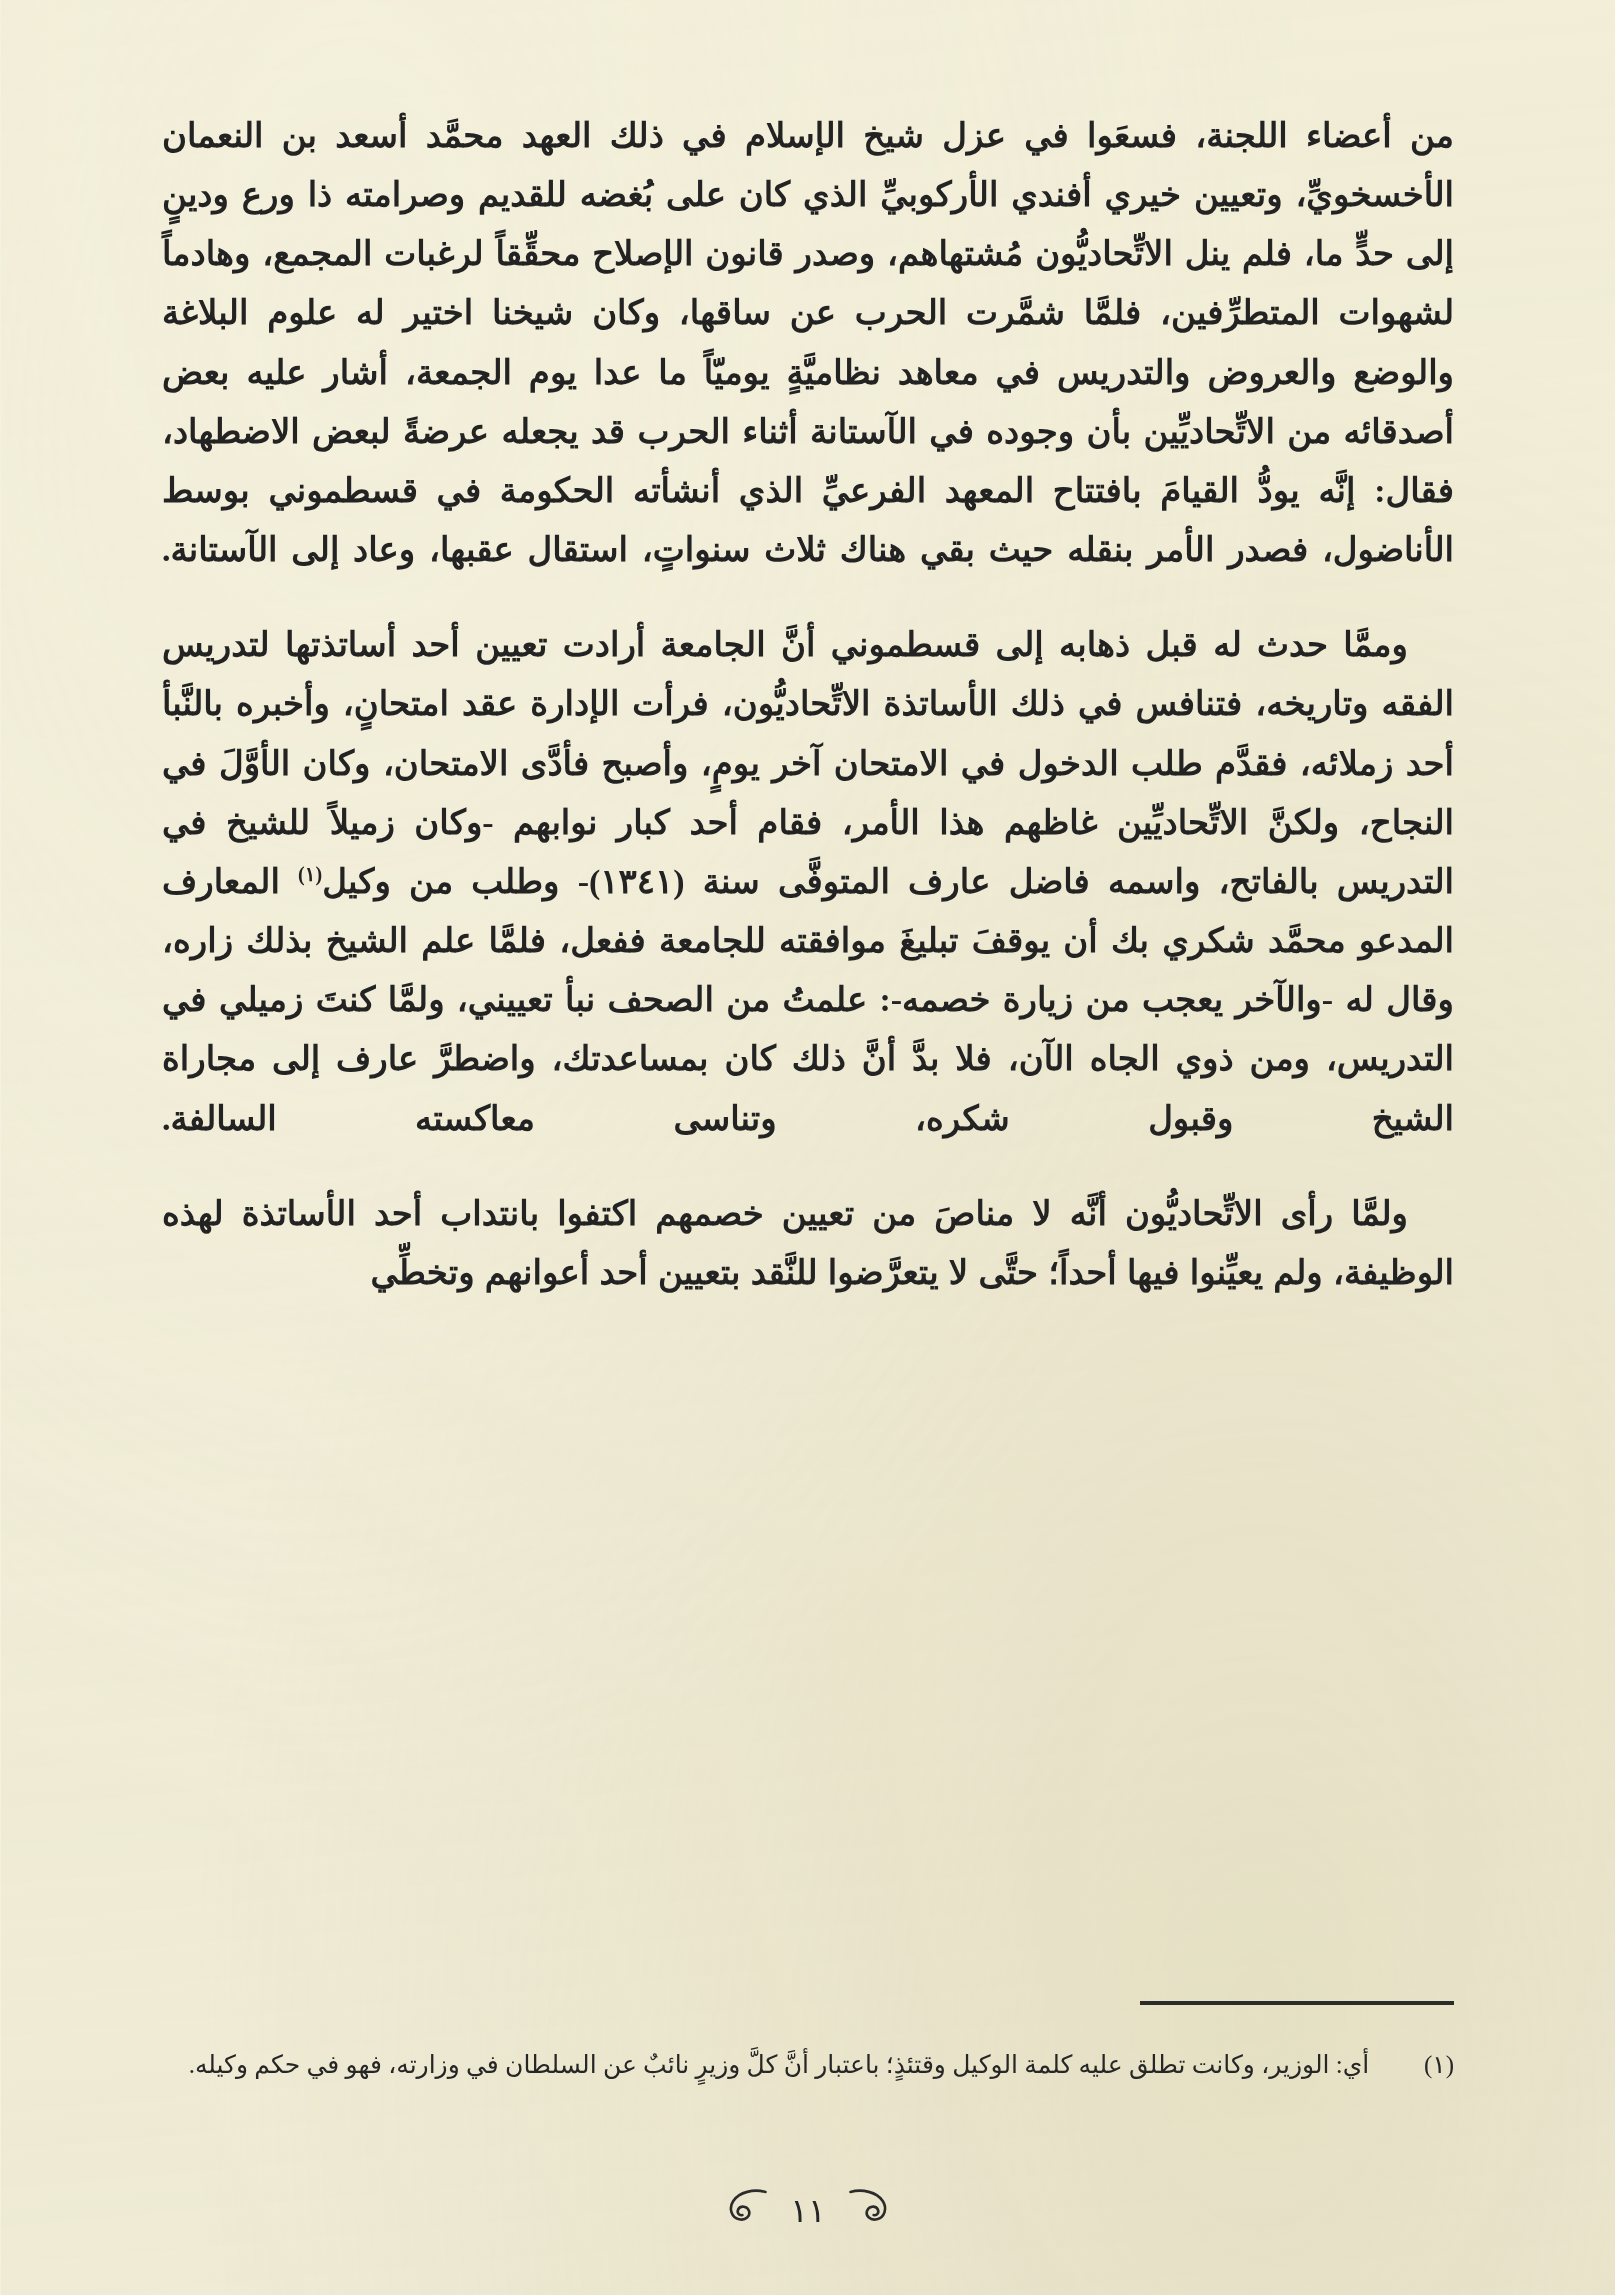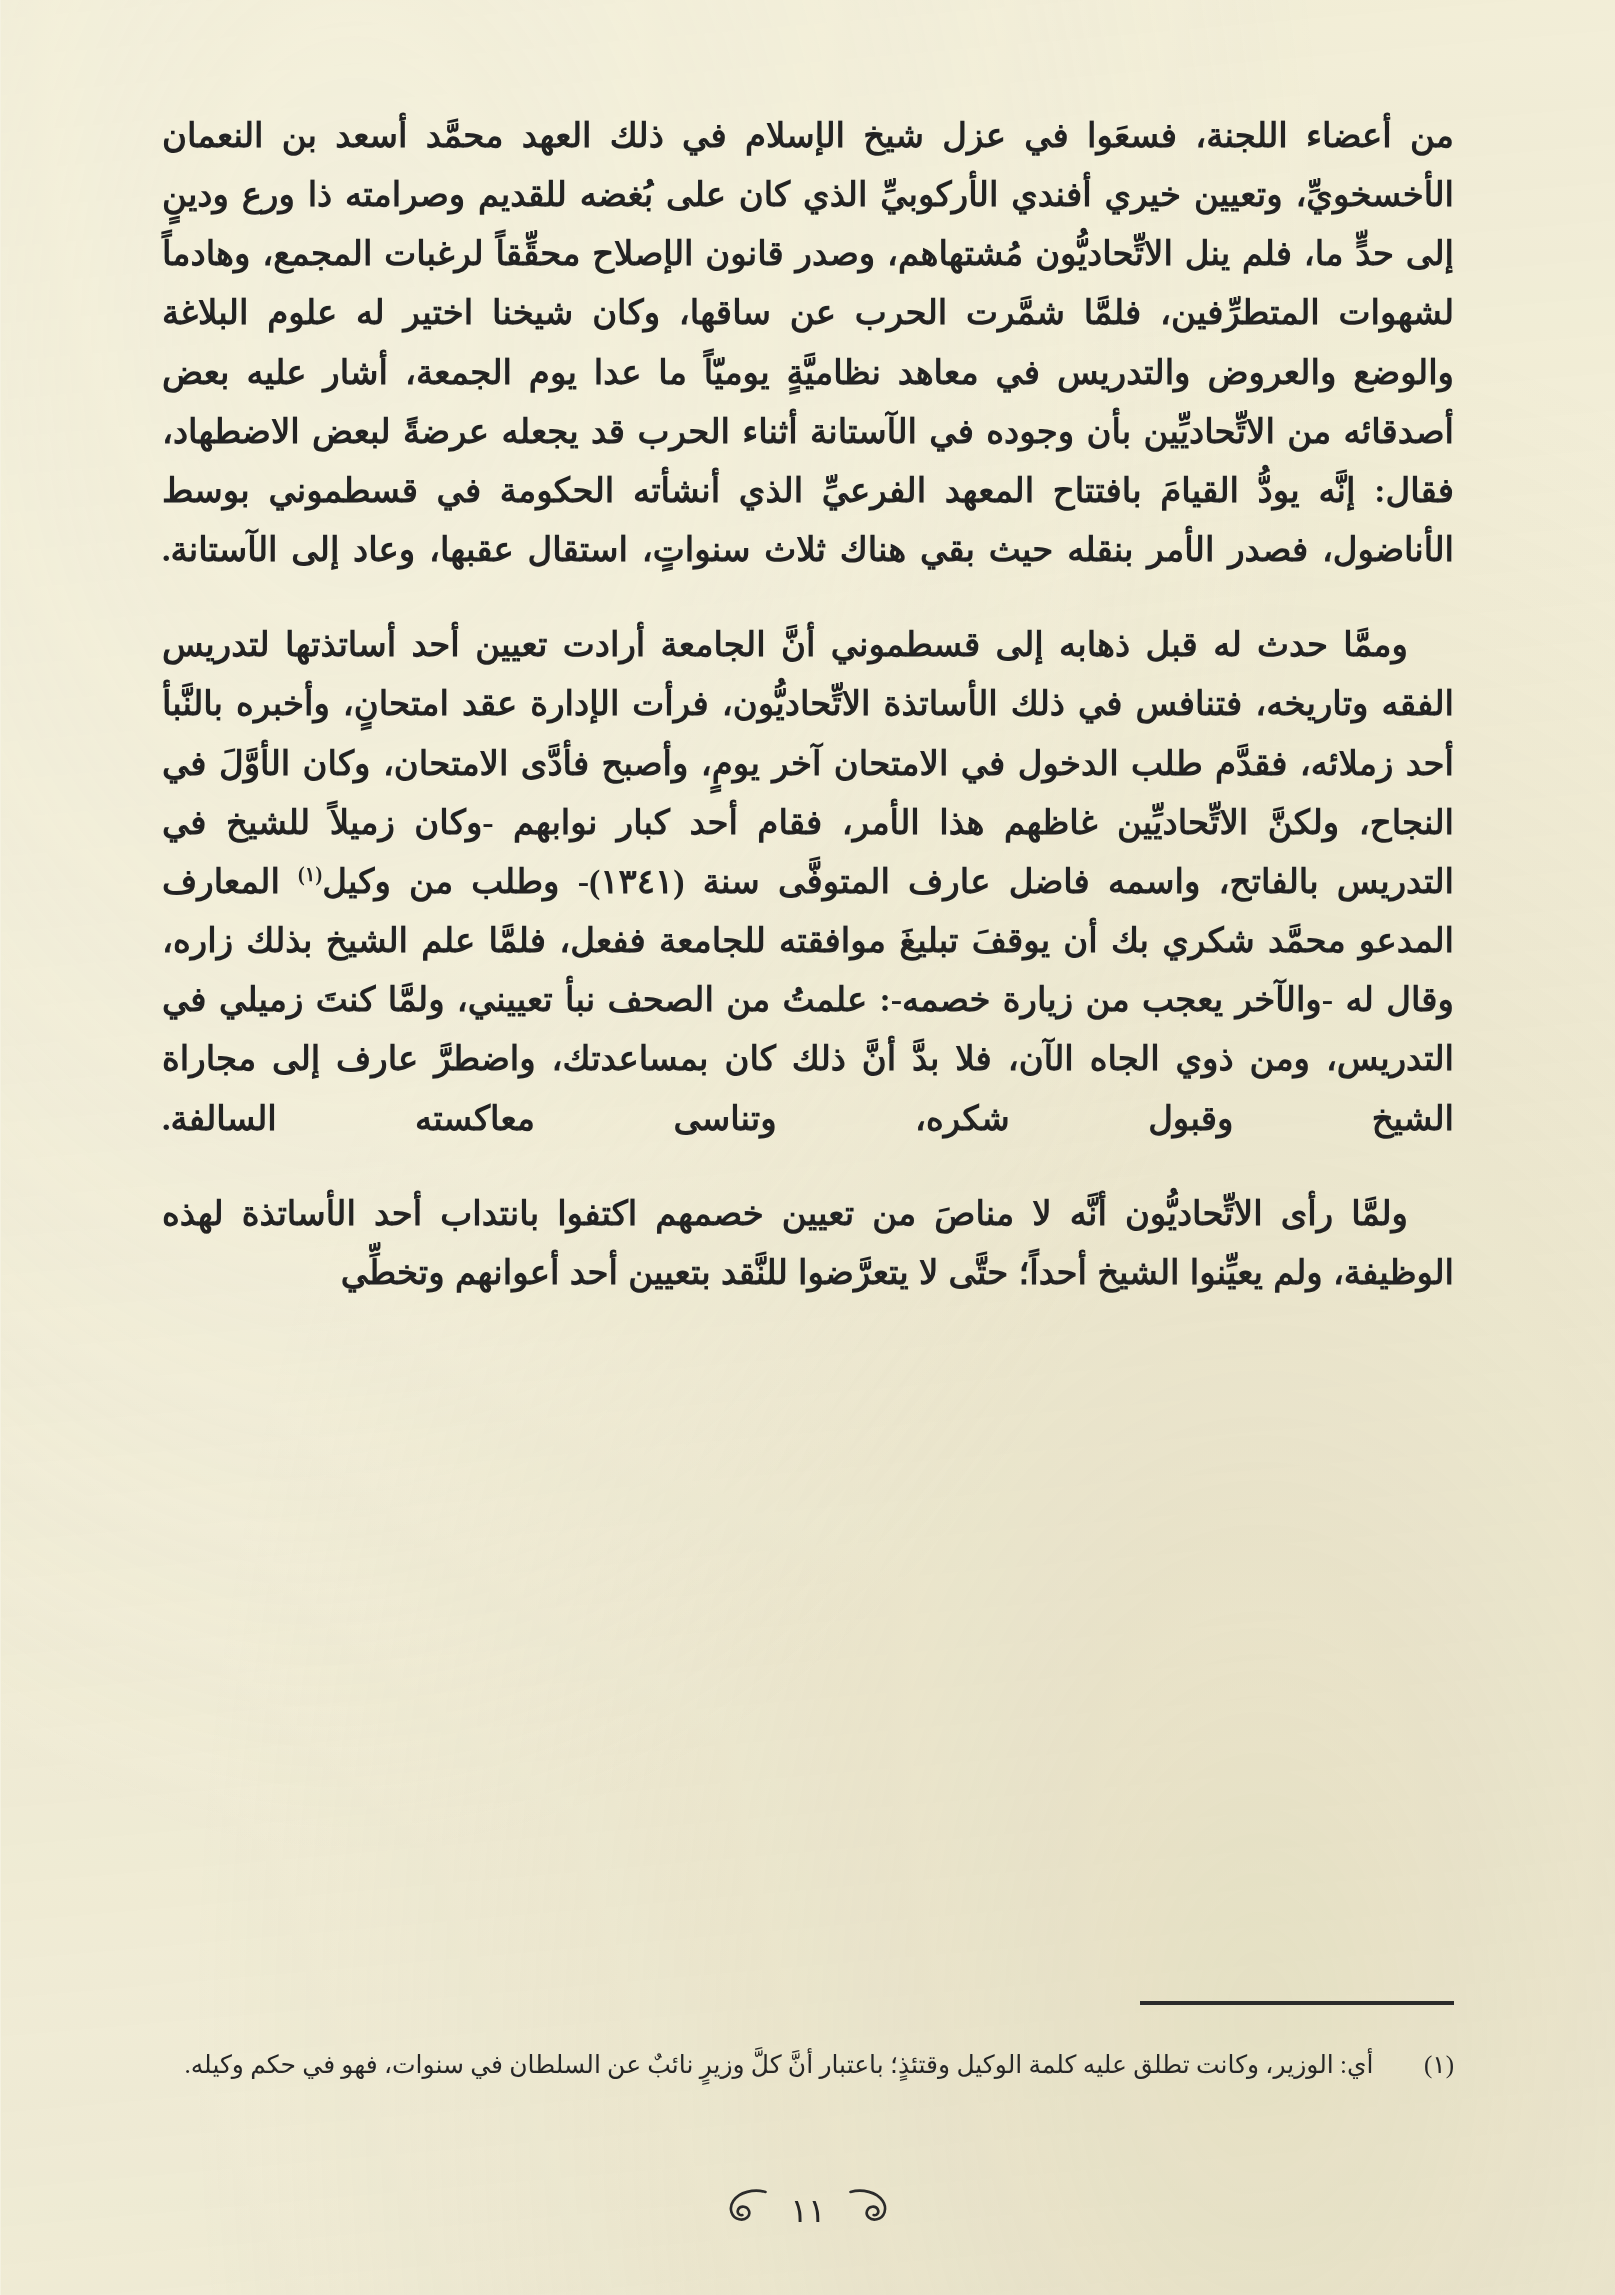--- a/index.html
+++ b/index.html
@@ -142,31 +142,31 @@
 
     <p class="para">
       <span>من أعضاء اللجنة، فسعَوا في عزل شيخ الإسلام في ذلك العهد محمَّد أسعد بن النعمان الأخسخويِّ، وتعيين خيري أفندي الأركوبيِّ الذي كان على بُغضه للقديم وصرامته ذا ورع ودينٍ إلى حدٍّ ما، فلم ينل الاتِّحاديُّون مُشتهاهم، وصدر قانون الإصلاح محقِّقاً لرغبات المجمع، وهادماً لشهوات المتطرِّفين، فلمَّا شمَّرت الحرب عن ساقها، وكان شيخنا اختير له علوم البلاغة والوضع والعروض والتدريس في معاهد نظاميَّةٍ يوميّاً ما عدا يوم الجمعة، أشار عليه بعض أصدقائه من الاتِّحاديِّين بأن وجوده في الآستانة أثناء الحرب قد يجعله عرضةً لبعض الاضطهاد، فقال: إنَّه يودُّ القيامَ بافتتاح المعهد الفرعيِّ الذي أنشأته الحكومة في قسطموني بوسط الأناضول، فصدر الأمر بنقله حيث بقي هناك ثلاث سنواتٍ، استقال عقبها، وعاد إلى الآستانة.</span>
     </p>
 
     <p class="para">
       <span class="indent"></span><span>وممَّا حدث له قبل ذهابه إلى قسطموني أنَّ الجامعة أرادت تعيين أحد أساتذتها لتدريس الفقه وتاريخه، فتنافس في ذلك الأساتذة الاتِّحاديُّون، فرأت الإدارة عقد امتحانٍ، وأخبره بالنَّبأ أحد زملائه، فقدَّم طلب الدخول في الامتحان آخر يومٍ، وأصبح فأدَّى الامتحان، وكان الأوَّلَ في النجاح، ولكنَّ الاتِّحاديِّين غاظهم هذا الأمر، فقام أحد كبار نوابهم -وكان زميلاً للشيخ في التدريس بالفاتح، واسمه فاضل عارف المتوفَّى سنة (١٣٤١)- وطلب من وكيل</span><sup>(١)</sup><span> المعارف المدعو محمَّد شكري بك أن يوقفَ تبليغَ موافقته للجامعة ففعل، فلمَّا علم الشيخ بذلك زاره، وقال له -والآخر يعجب من زيارة خصمه-: علمتُ من الصحف نبأ تعييني، ولمَّا كنتَ زميلي في التدريس، ومن ذوي الجاه الآن، فلا بدَّ أنَّ ذلك كان بمساعدتك، واضطرَّ عارف إلى مجاراة الشيخ وقبول شكره، وتناسى معاكسته السالفة.</span>
     </p>
 
     <p class="para last-line-start">
-      <span class="indent"></span><span>ولمَّا رأى الاتِّحاديُّون أنَّه لا مناصَ من تعيين خصمهم اكتفوا بانتداب أحد الأساتذة لهذه الوظيفة، ولم يعيِّنوا الشيخ أحداً؛ حتَّى لا يتعرَّضوا للنَّقد بتعيين أحد أعوانهم وتخطِّي</span>
+      <span class="indent"></span><span>ولمَّا رأى الاتِّحاديُّون أنَّه لا مناصَ من تعيين خصمهم اكتفوا بانتداب أحد الأساتذة لهذه الوظيفة، ولم يعيِّنوا فيها أحداً؛ حتَّى لا يتعرَّضوا للنَّقد بتعيين أحد أعوانهم وتخطِّي</span>
     </p>
 
   </div>
 
   <div class="footnote-rule"></div>
 
   <div class="footnote">
     <div class="footnote-row">
       <span class="footnote-marker">(١)</span>
-      <span class="footnote-text">أي: الوزير، وكانت تطلق عليه كلمة الوكيل وقتئذٍ؛ باعتبار أنَّ كلَّ وزيرٍ نائبٌ عن السلطان في سنوات، فهو في حكم وكيله.</span>
+      <span class="footnote-text">أي: الوزير، وكانت تطلق عليه كلمة الوكيل وقتئذٍ؛ باعتبار أنَّ كلَّ وزيرٍ نائبٌ عن السلطان في وزارته، فهو في حكم وكيله.</span>
     </div>
   </div>
 
   <div class="page-number-bar">
     <span>
       <svg class="flourish" viewBox="0 0 54 46" fill="none" xmlns="http://www.w3.org/2000/svg" aria-hidden="true">
         <path d="M50 6 C36 2, 18 6, 11 17 C5 26, 9 37, 18 39 C26 41, 32 35, 30 29 C28 23, 20 22, 17 27 C15 31, 18 35, 22 34" stroke="currentColor" stroke-width="3.2" stroke-linecap="round" fill="none"></path>
       </svg>
     </span>
     <span class="page-number">١١</span>

